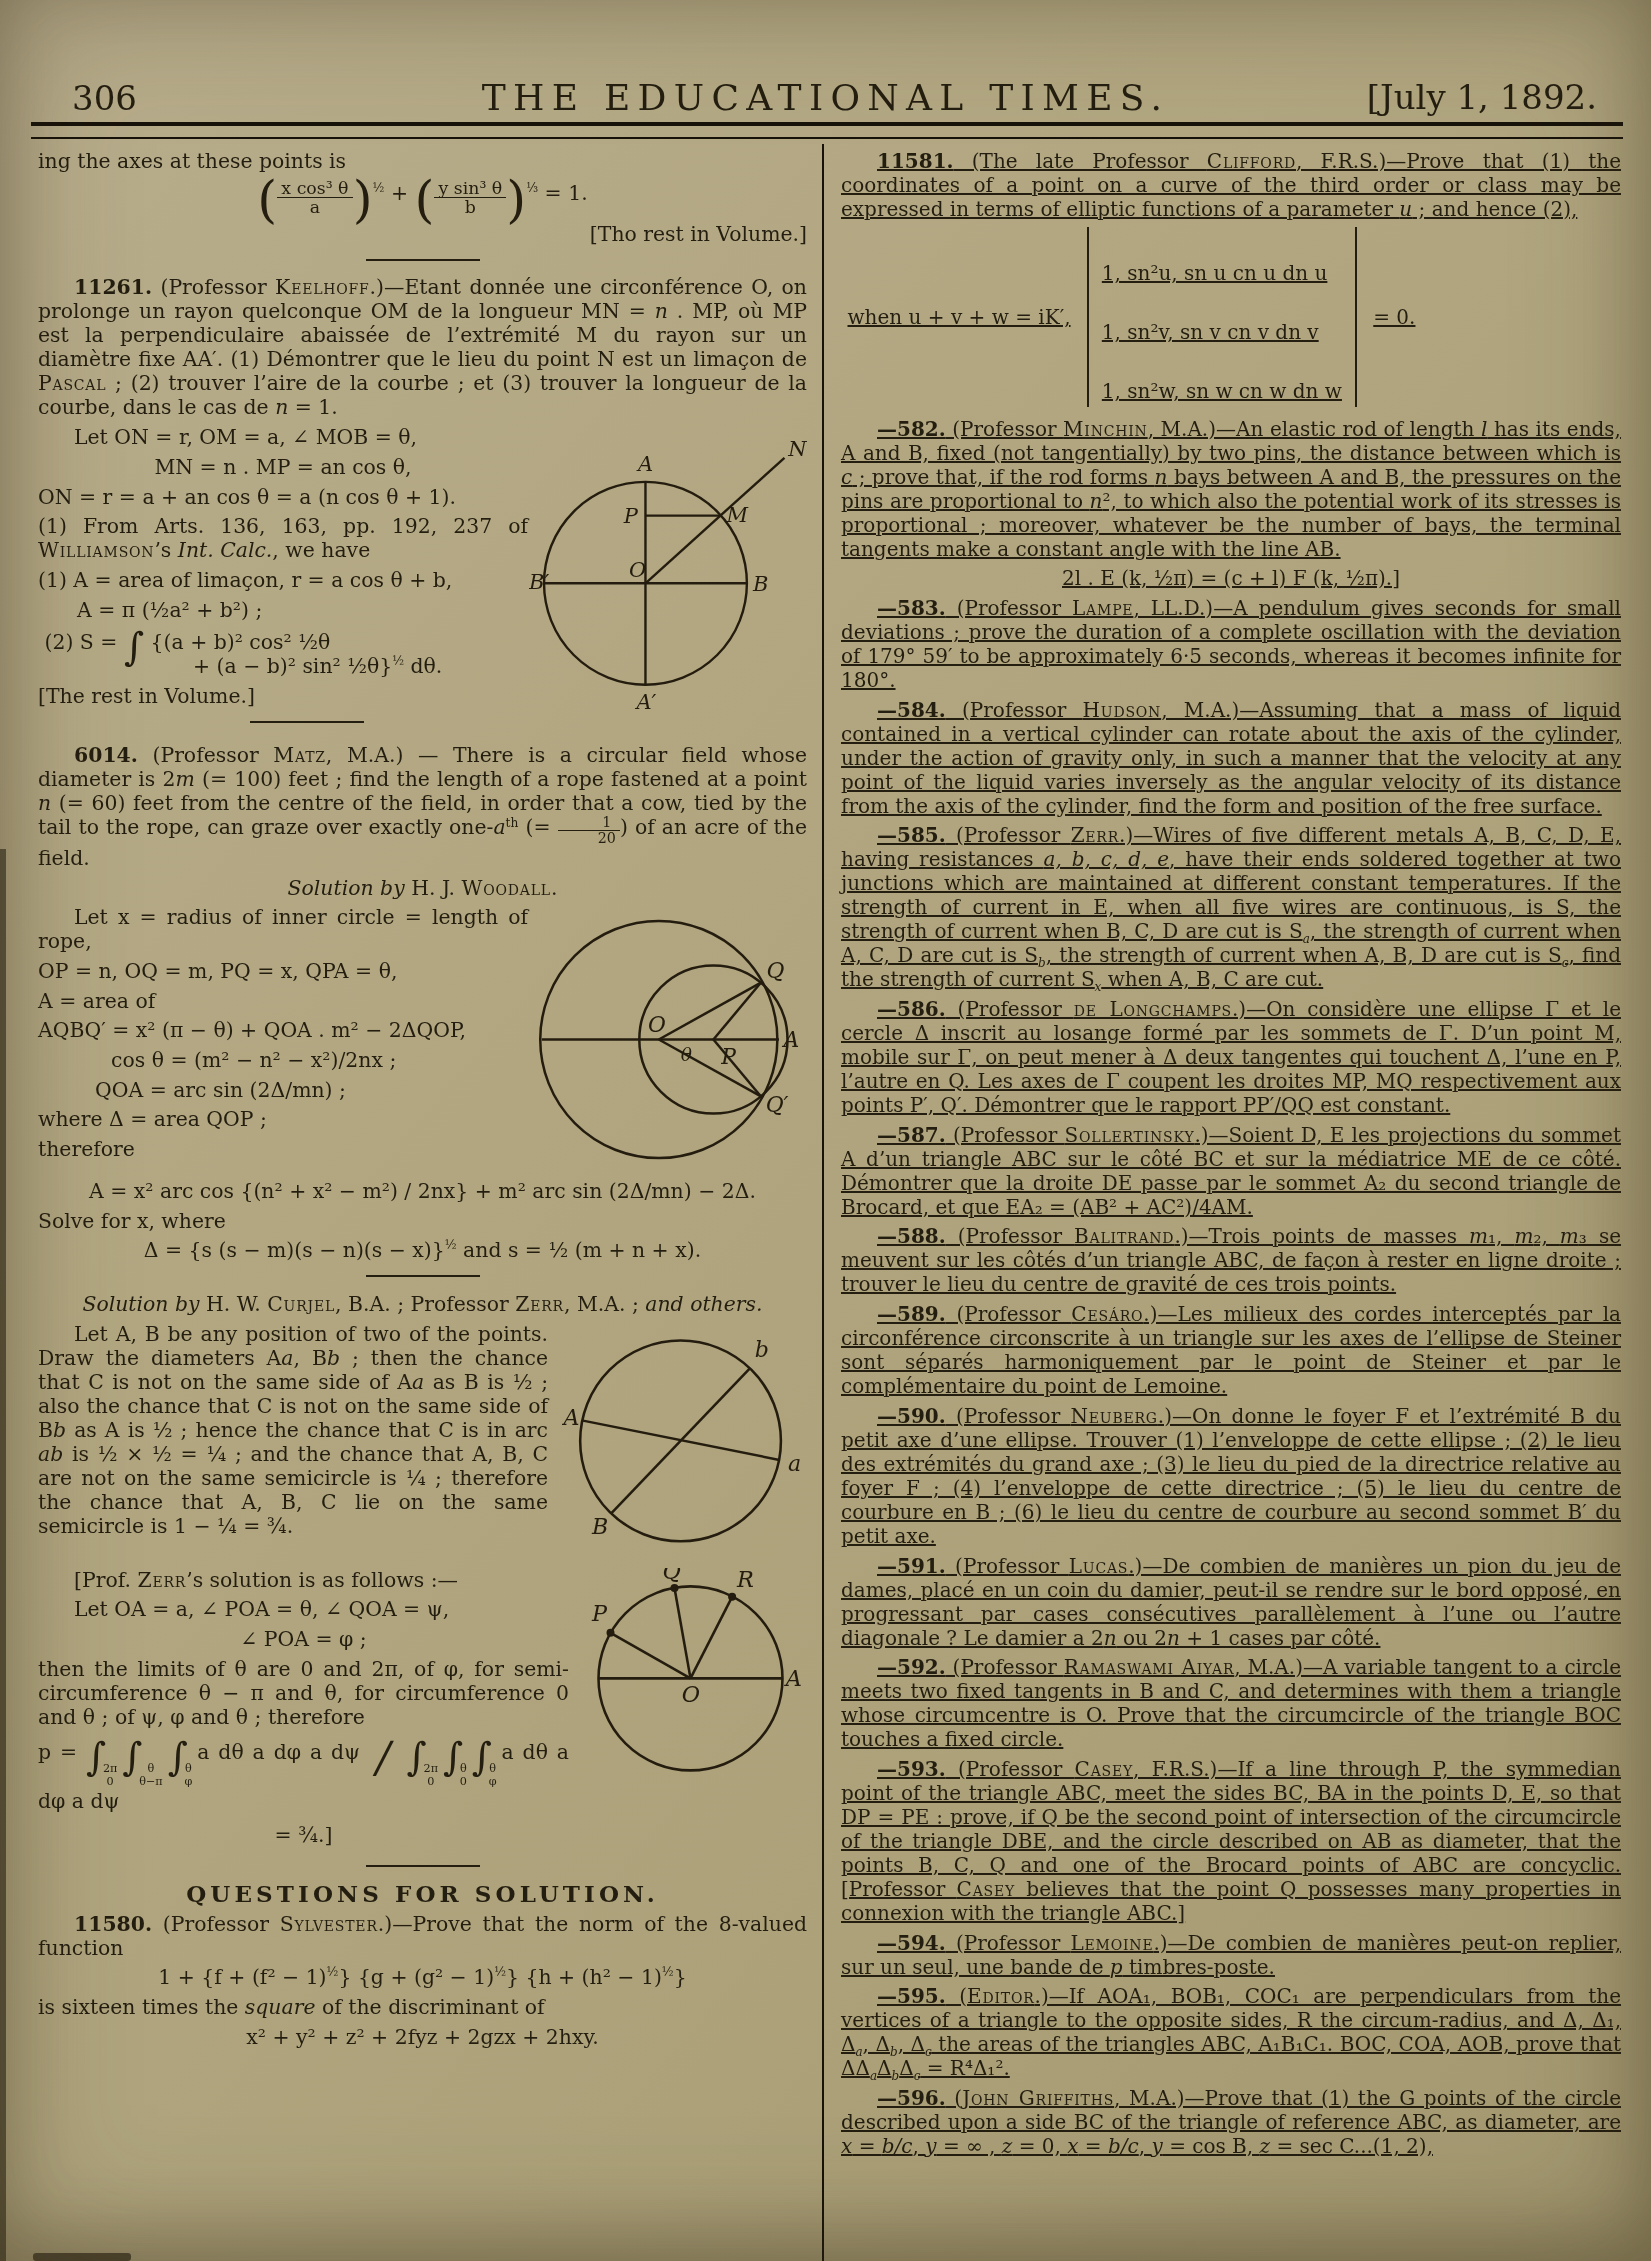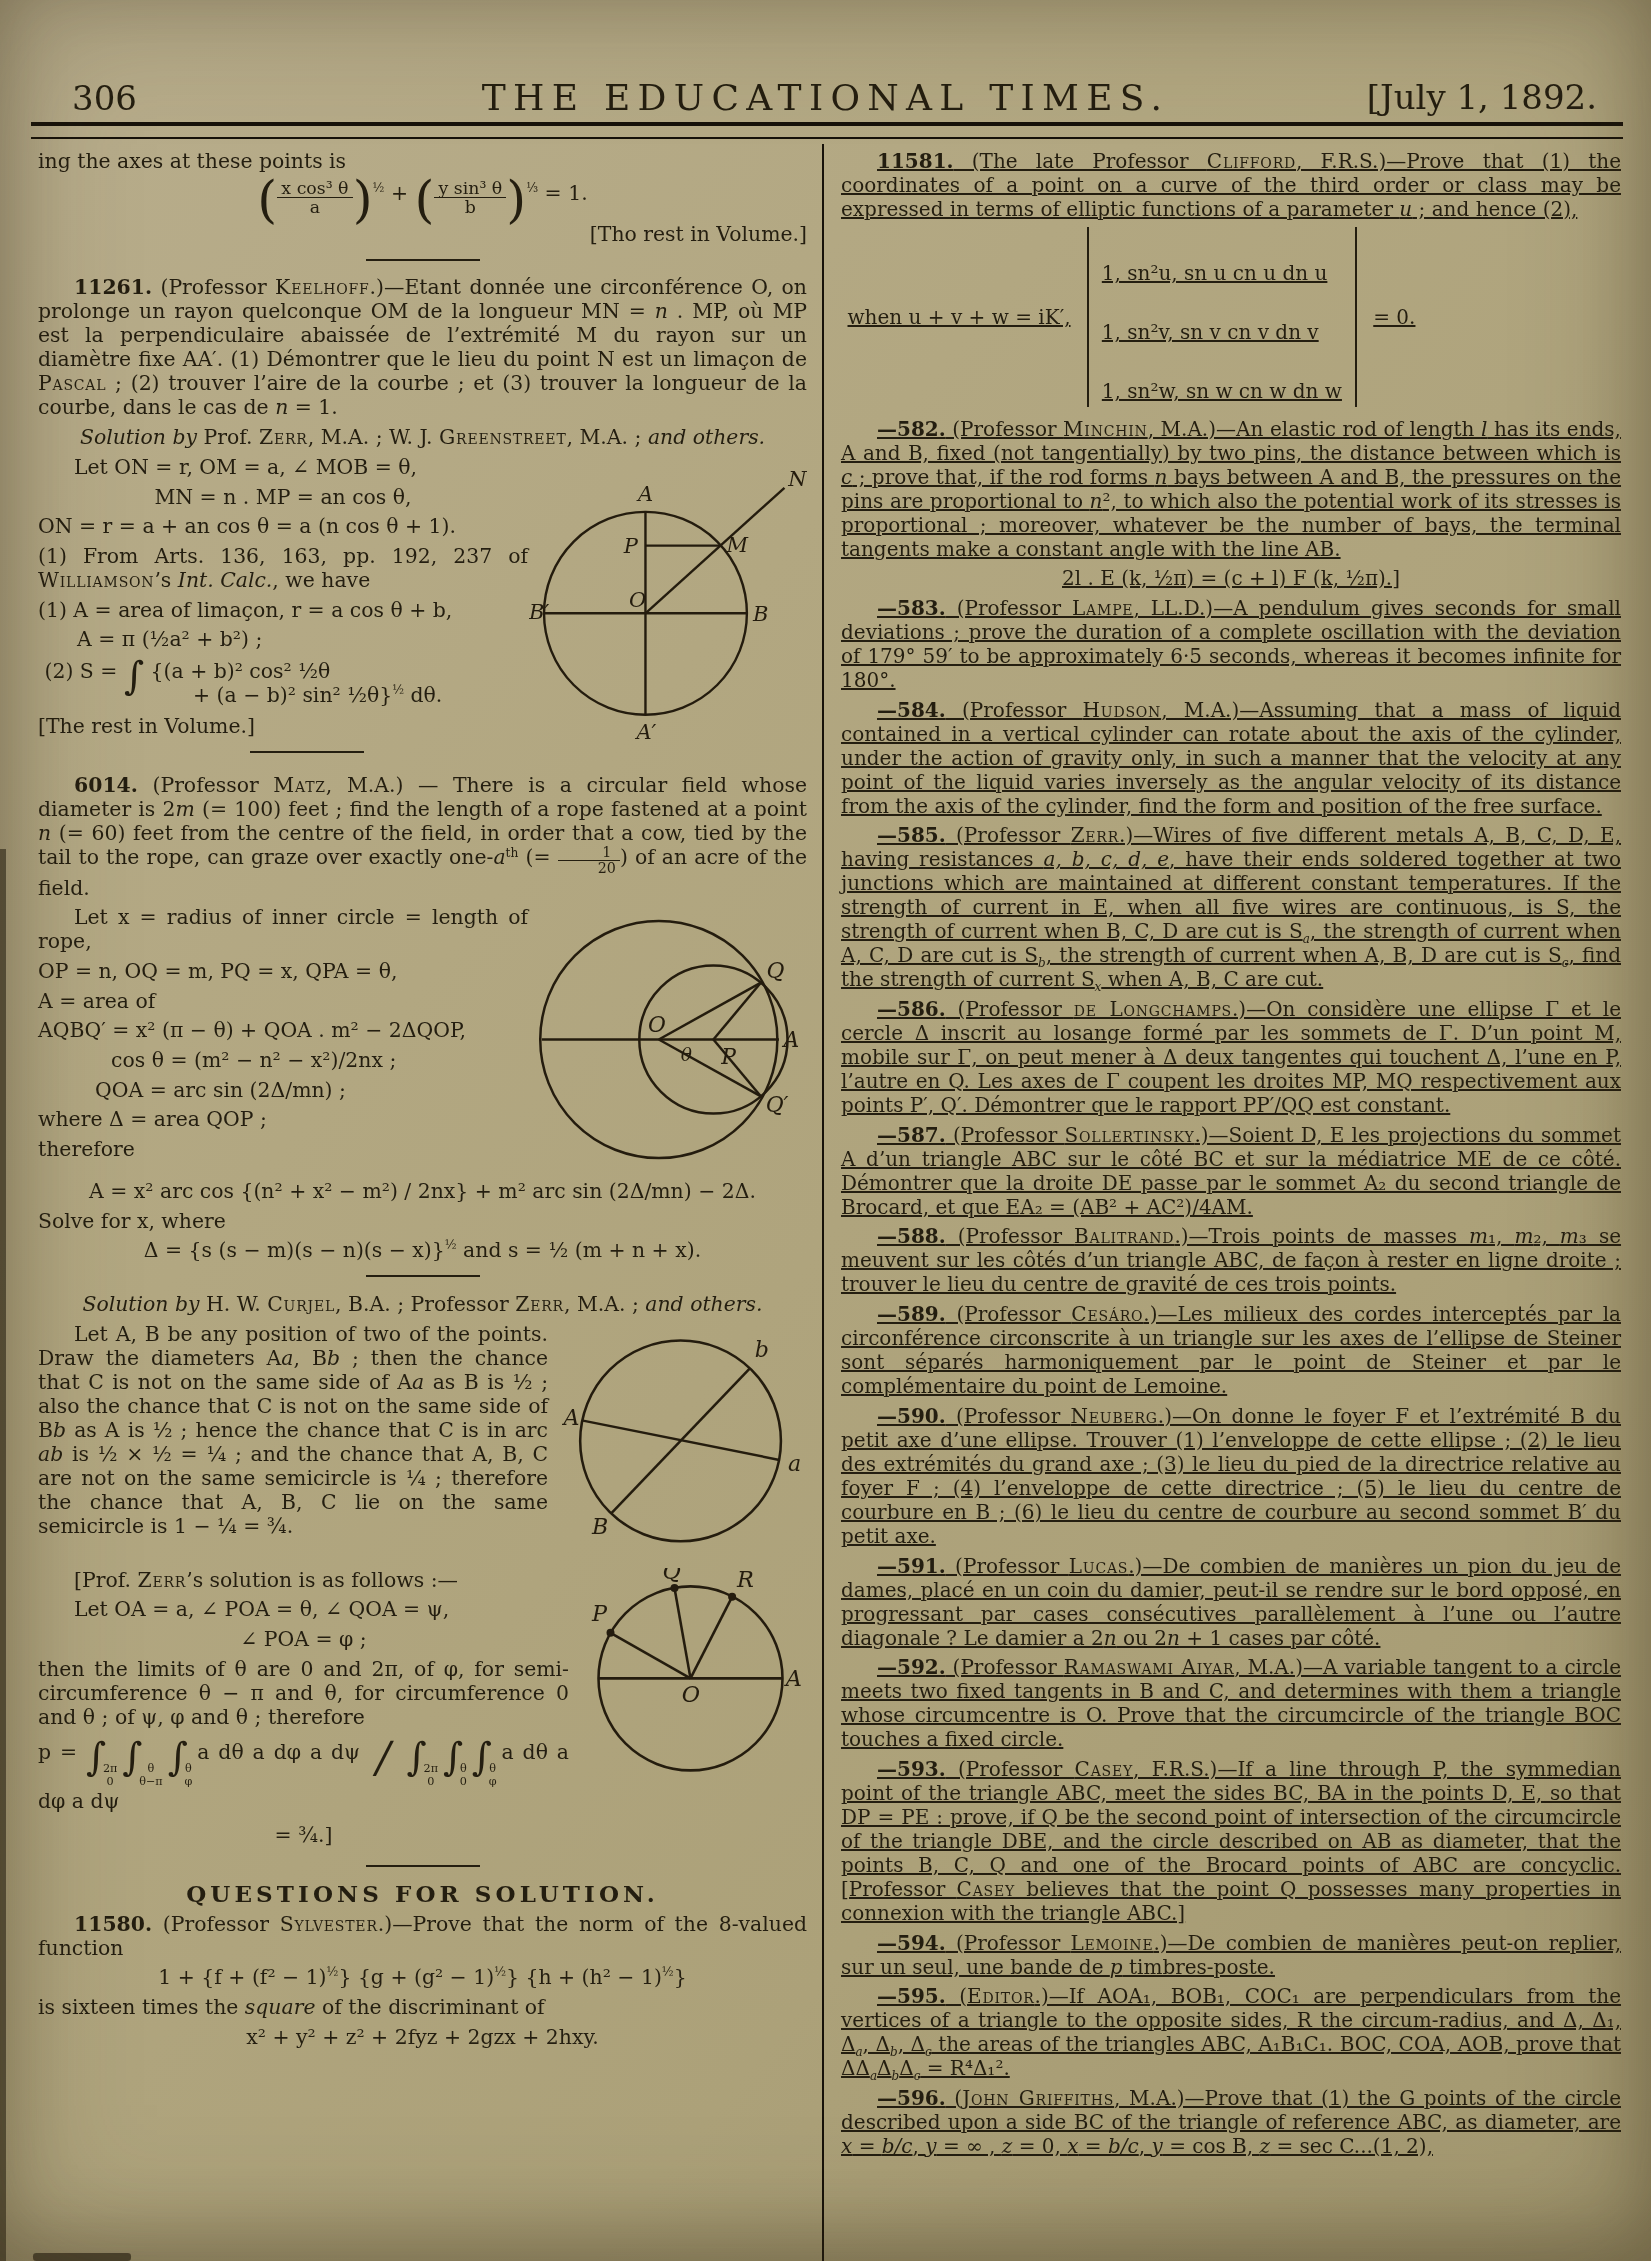--- a/index.html
+++ b/index.html
@@ -74,21 +74,20 @@
   <div class="rule2"></div>
   <div class="divider"></div>
 
   <div class="col left">
     <p>ing the axes at these points is</p>
     <p class="eq"><span class="bp">(</span><span class="frac"><span class="num">x cos³ θ</span><span class="den">a</span></span><span class="bp">)</span><span class="sup">½</span>  +  <span class="bp">(</span><span class="frac"><span class="num">y sin³ θ</span><span class="den">b</span></span><span class="bp">)</span><span class="sup">⅓</span>  = 1.</p>
     <p class="right-al">[Tho rest in Volume.]</p>
     <hr class="mini-rule">
 
     <p class="ind"><span class="b">11261.</span>  (Professor <span class="sc">Keelhoff</span>.)—Etant donnée une circonférence O, on prolonge un rayon quelconque OM de la longueur MN = <span class="i">n</span> . MP, où MP est la perpendiculaire abaissée de l’extrémité M du rayon sur un diamètre fixe AA′.  (1) Démontrer que le lieu du point N est un limaçon de <span class="sc">Pascal</span> ; (2) trouver l’aire de la courbe ; et (3) trouver la longueur de la courbe, dans le cas de <span class="i">n</span> = 1.</p>
-    <p class="center"><span class="i">Solution by</span> Prof. <span class="sc">Zerr</span>, M.A. ;  W. J. <span class="sc">Greenstreet</span>, M.A. ; <span class="i">and others.</span></p>
 
     <div class="row">
       <div class="txt" style="width:490px">
         <p class="ind">Let ON = r, OM = a, ∠ MOB = θ,</p>
         <p class="center">MN = n . MP = an cos θ,</p>
         <p>ON = r = a + an cos θ = a (n cos θ + 1).</p>
         <p>(1) From Arts. 136, 163, pp. 192, 237 of <span class="sc">Williamson</span>’s <span class="i">Int. Calc.</span>, we have</p>
         <p>(1) A = area of limaçon,  r = a cos θ + b,</p>
         <p style="margin-left:39px">A = π (½a² + b²) ;</p>
         <p style="margin:8.2px 0 0 6.5px">(2) S = <span class="in">∫</span> {(a + b)² cos² ½θ</p>
@@ -109,20 +108,21 @@
           <text x="0" y="208">B′</text>
           <text x="133" y="192">O</text>
           <text x="126" y="120">P</text>
           <text x="263" y="118">M</text>
           <text x="345" y="30">N</text>
         </svg>
       </div>
     </div>
 
     <p class="ind"><span class="b">6014.</span>  (Professor <span class="sc">Matz</span>, M.A.) — There is a circular field whose diameter is 2<span class="i">m</span> (= 100) feet ;  find the length of a rope fastened at a point <span class="i">n</span> (= 60) feet from the centre of the field, in order that a cow, tied by the tail to the rope, can graze over exactly one-<span class="i">a</span><span class="sup">th</span> (= <span class="frac sm"><span class="num">1</span><span class="den">20</span></span>) of an acre of the field.</p>
+    <p class="center"><span class="i">Solution by</span> H. J. <span class="sc">Woodall</span>.</p>
 
     <div class="row">
       <div class="txt" style="width:490px">
         <p class="ind">Let x = radius of inner circle = length of rope,</p>
         <p>OP = n,  OQ = m,  PQ = x,  QPA = θ,</p>
         <p>A = area of</p>
         <p>AQBQ′ = x² (π − θ) + QOA . m² − 2ΔQOP,</p>
         <p style="margin-left:73px">cos θ = (m² − n² − x²)/2nx ;</p>
         <p style="margin-left:57px">QOA = arc sin (2Δ/mn) ;</p>
         <p>where   Δ = area QOP ;</p>

